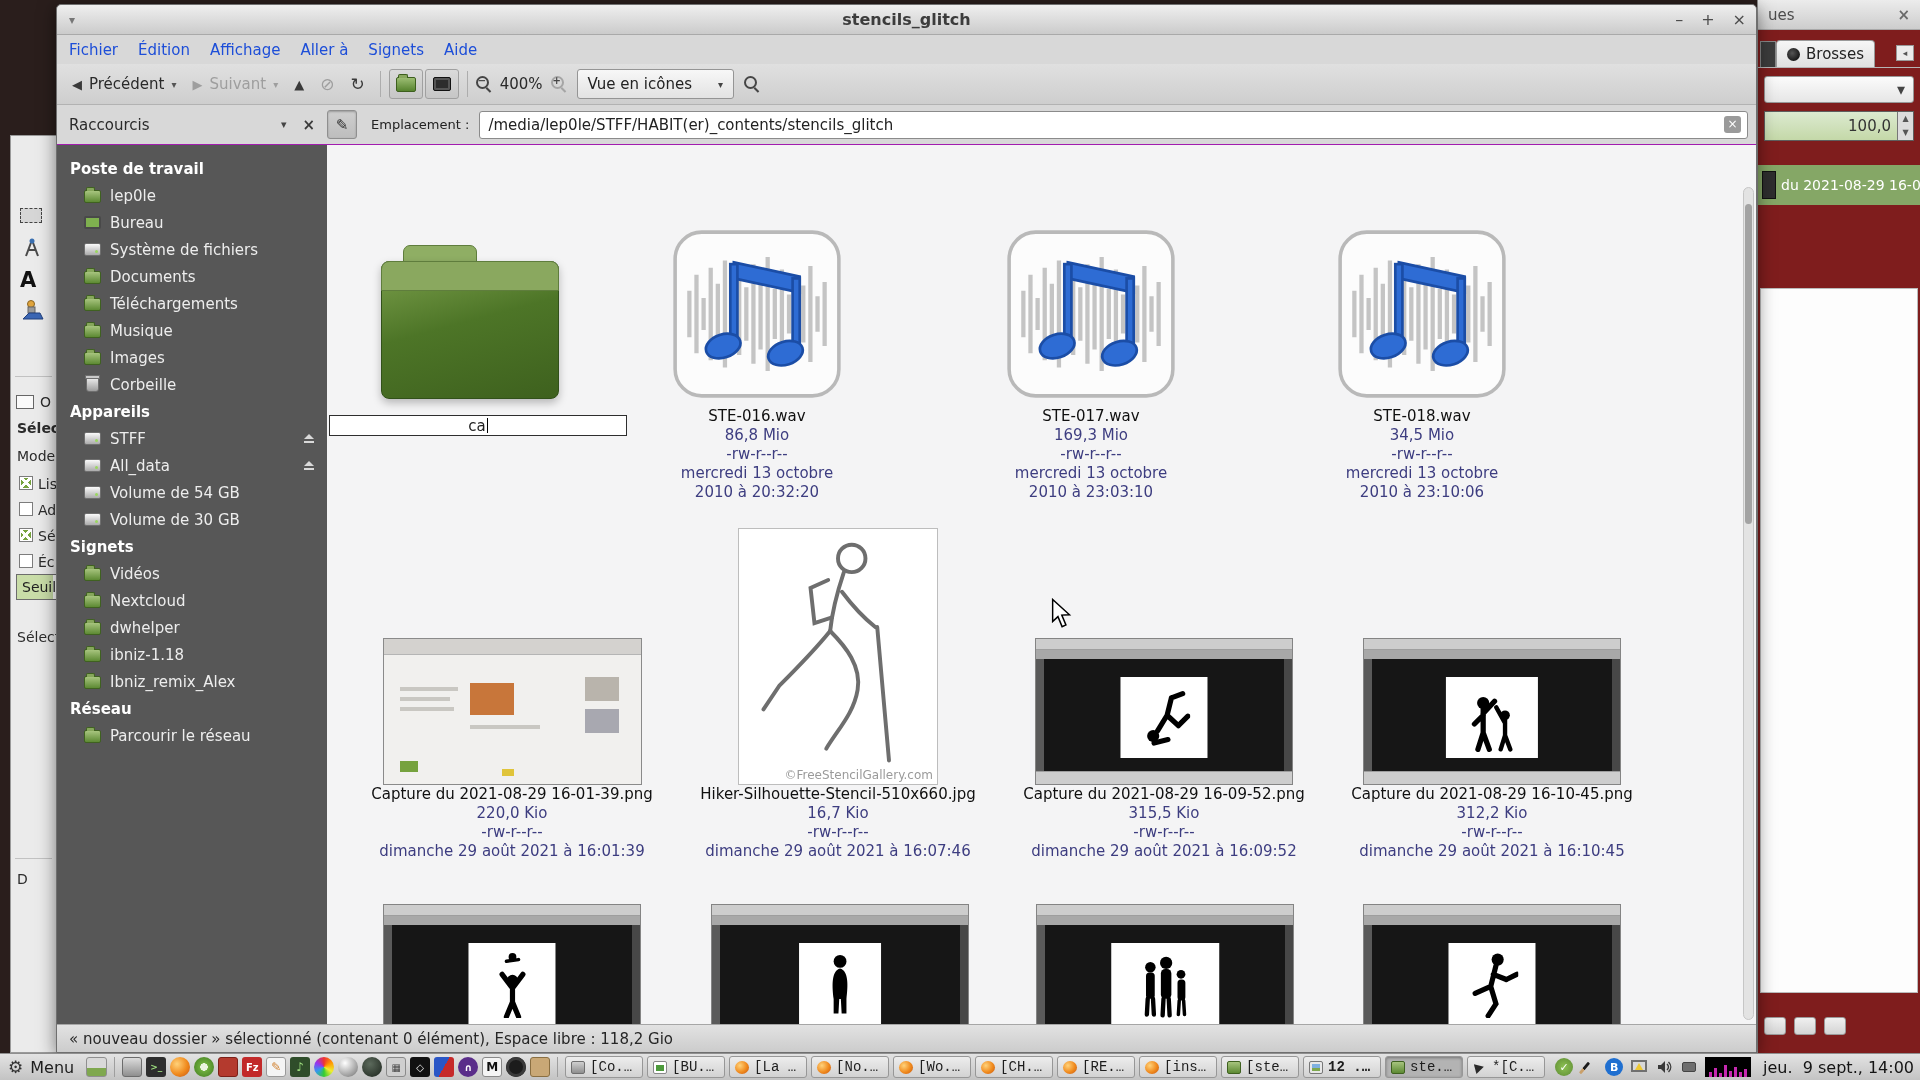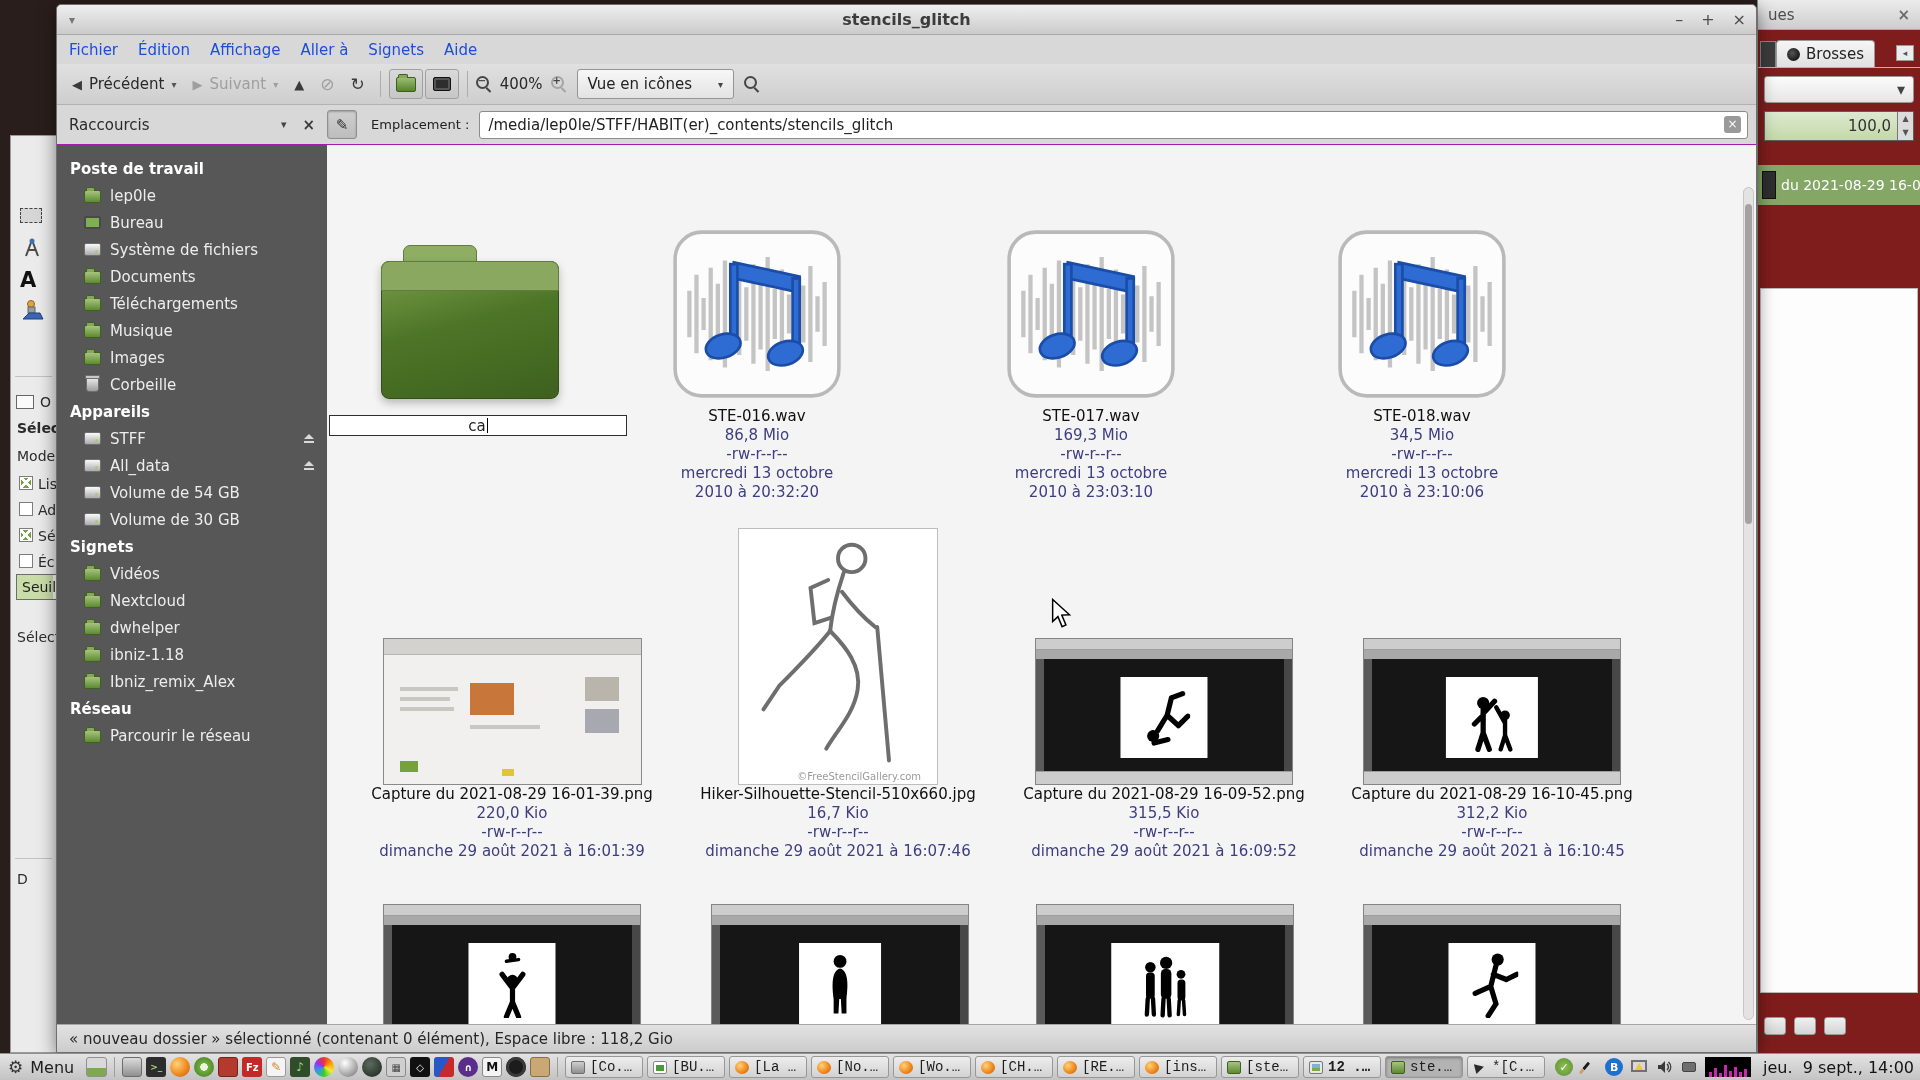--- a/index.html
+++ b/index.html
@@ -163,21 +163,21 @@
   .thumb-browser { position:relative; background:#f1f0ee; border:1px solid #8a8a8a; overflow:hidden; }
   .tb-head { height:16px; background:#d4d2cf; border-bottom:1px solid #b5b5b5; }
   .tb-orange { position:absolute; left:86px; top:44px; width:44px; height:32px; background:#c8763a; }
   .tb-img1 { position:absolute; right:22px; top:38px; width:34px; height:24px; background:#b9b4ac; }
   .tb-img2 { position:absolute; right:22px; top:70px; width:34px; height:24px; background:#a8a8b0; }
   .tb-line { position:absolute; height:4px; background:#c9c7c2; }
   .tb-green { position:absolute; left:16px; bottom:12px; width:18px; height:11px; background:#76a23e; }
   .tb-yellow { position:absolute; left:118px; bottom:8px; width:12px; height:7px; background:#e0c43a; }
 
   .thumb-hiker { position:relative; background:#fff; border:1px solid #bdbdbd; }
-  .hiker-mark { position:absolute; right:16px; bottom:2px; font-size:10px; color:#9a9a9a; }
+  .hiker-mark { position:absolute; right:4px; bottom:2px; font-size:12px; color:#9a9a9a; }
 
   .statusbar { position:absolute; bottom:0; left:0; right:0; height:28px; border-top:1px solid #a6a6a6;
     background:linear-gradient(#e2e2e2,#cccccc); display:flex; align-items:center; padding:0 12px;
     font-size:15px; color:#262626; }
 
   
   .taskbar { position:absolute; left:0; right:0; bottom:0; height:27px;
     background:linear-gradient(#e3e3e3,#c3c3c3); border-top:1px solid #8f8f8f;
     display:flex; align-items:center; padding:0 6px; gap:4px; }
   .tk-menu { display:flex; align-items:center; gap:7px; font-size:16px; color:#1d1d1d; padding:0 8px 0 2px; }

